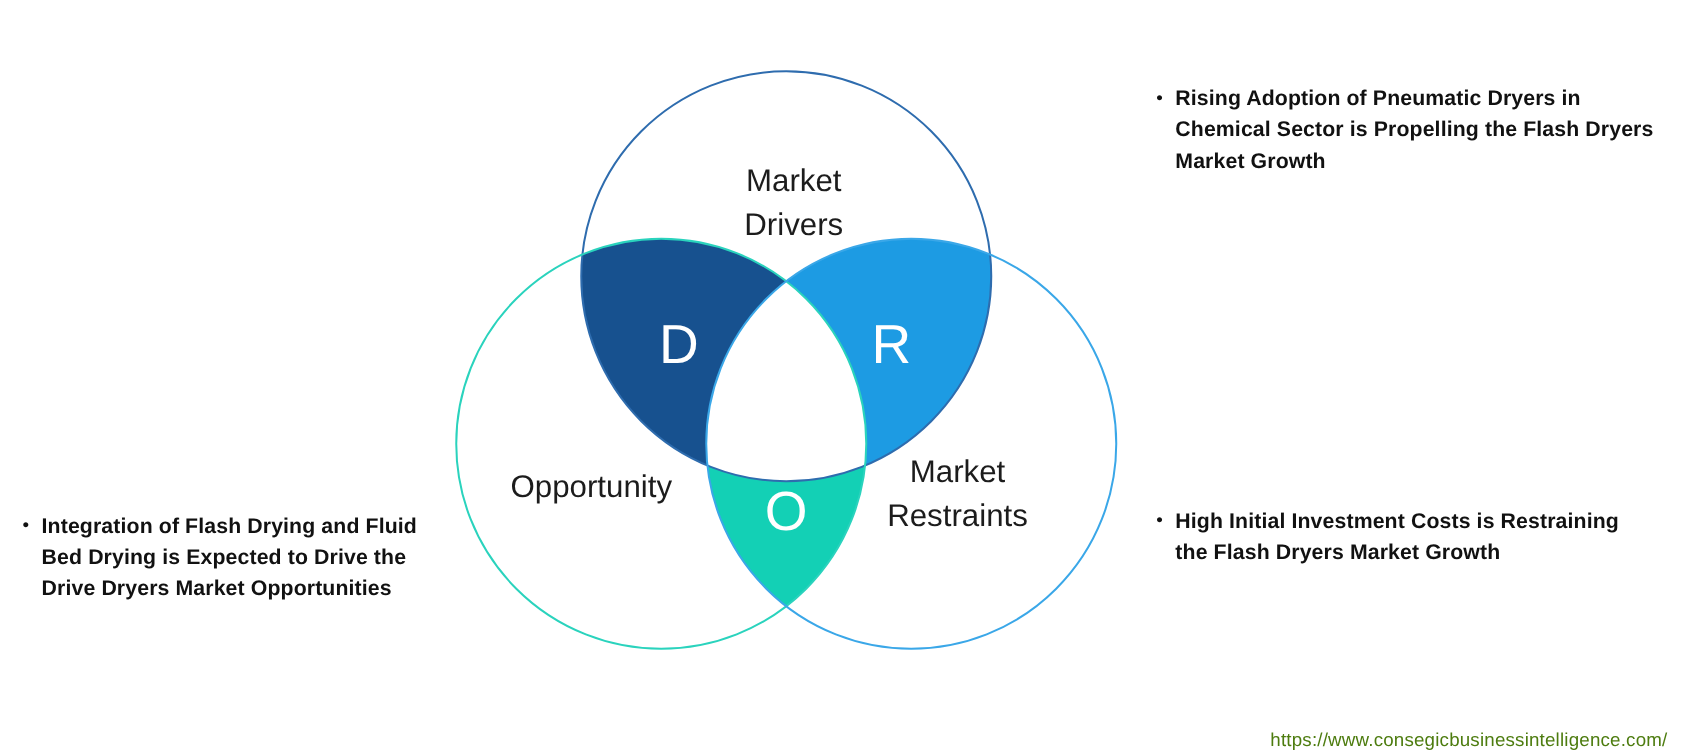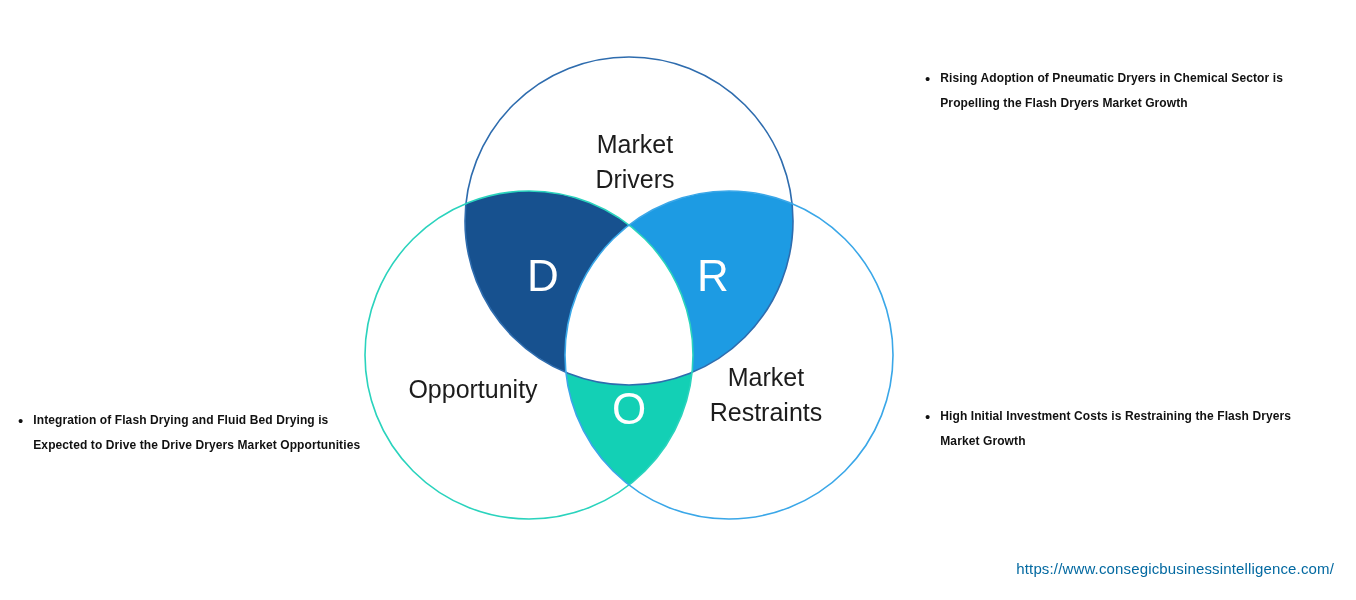--- a/index.html
+++ b/index.html
@@ -46,21 +46,21 @@
     align-items: flex-start;
     gap: 10px;
   }
   .bullet-dot {
     flex: 0 0 auto;
     font-size: 15px;
     line-height: 25px;
     color: #111111;
   }
   .callout-text {
-    font-size: 12px;
+    font-size: 17px;
     line-height: 25px;
     font-weight: bold;
     color: #111111;
     letter-spacing: 0.1px;
   }
   #callout-drivers {
     left: 925px;
     top: 66px;
     width: 410px;
   }
@@ -70,23 +70,23 @@
     width: 400px;
   }
   #callout-opportunity {
     left: 18px;
     top: 408px;
     width: 345px;
   }
   #source-url {
     position: absolute;
     right: 22px;
-    top: 560px;
+    top: 584px;
     font-size: 15px;
-    color: #0369a1;
+    color: #4d7c0f;
     letter-spacing: 0.15px;
   }
 </style>
 </head>
 <body>
 
 <div id="canvas">
 
   <svg id="venn-svg" viewBox="0 0 1356 600">
     <defs>

